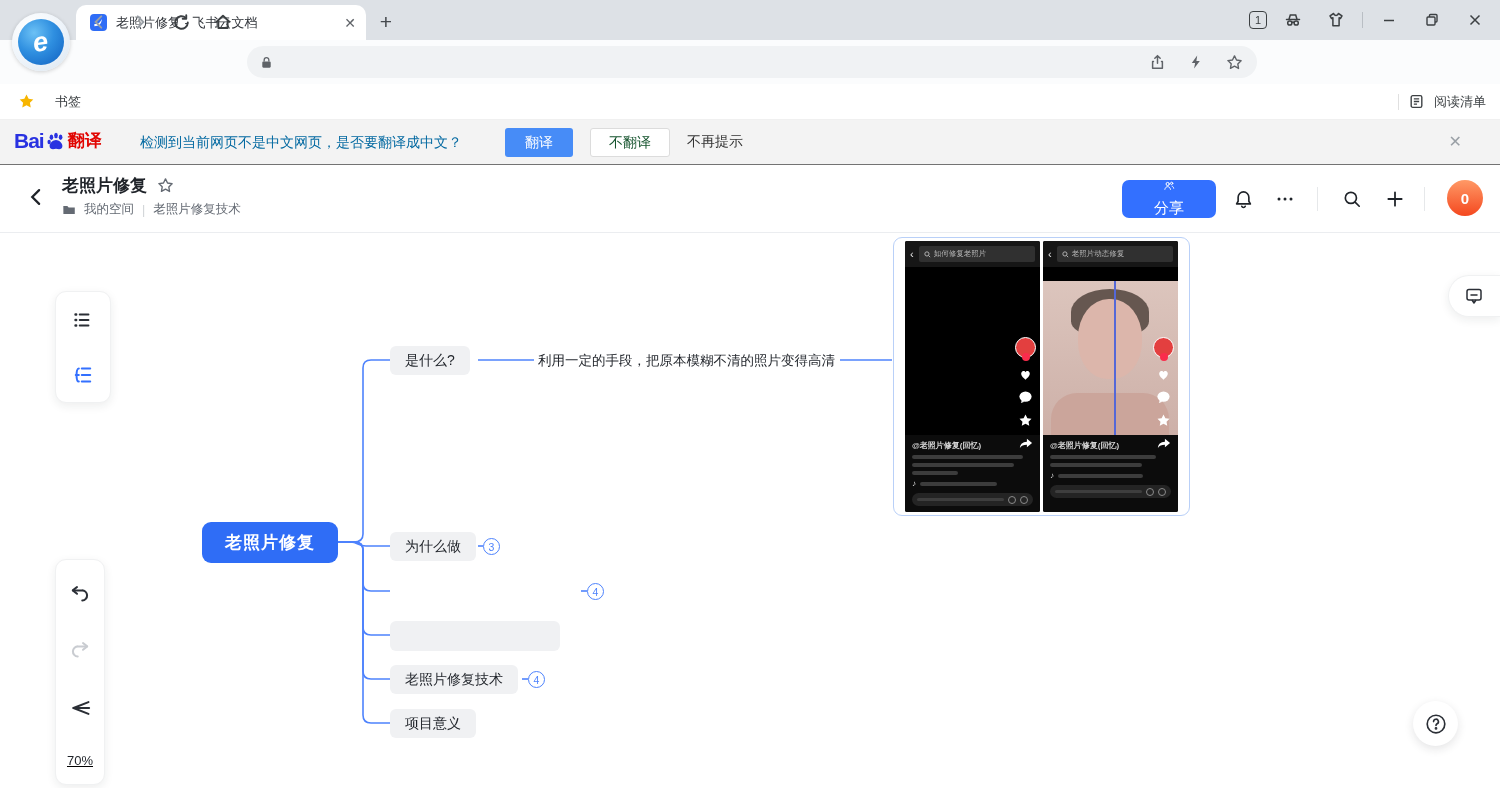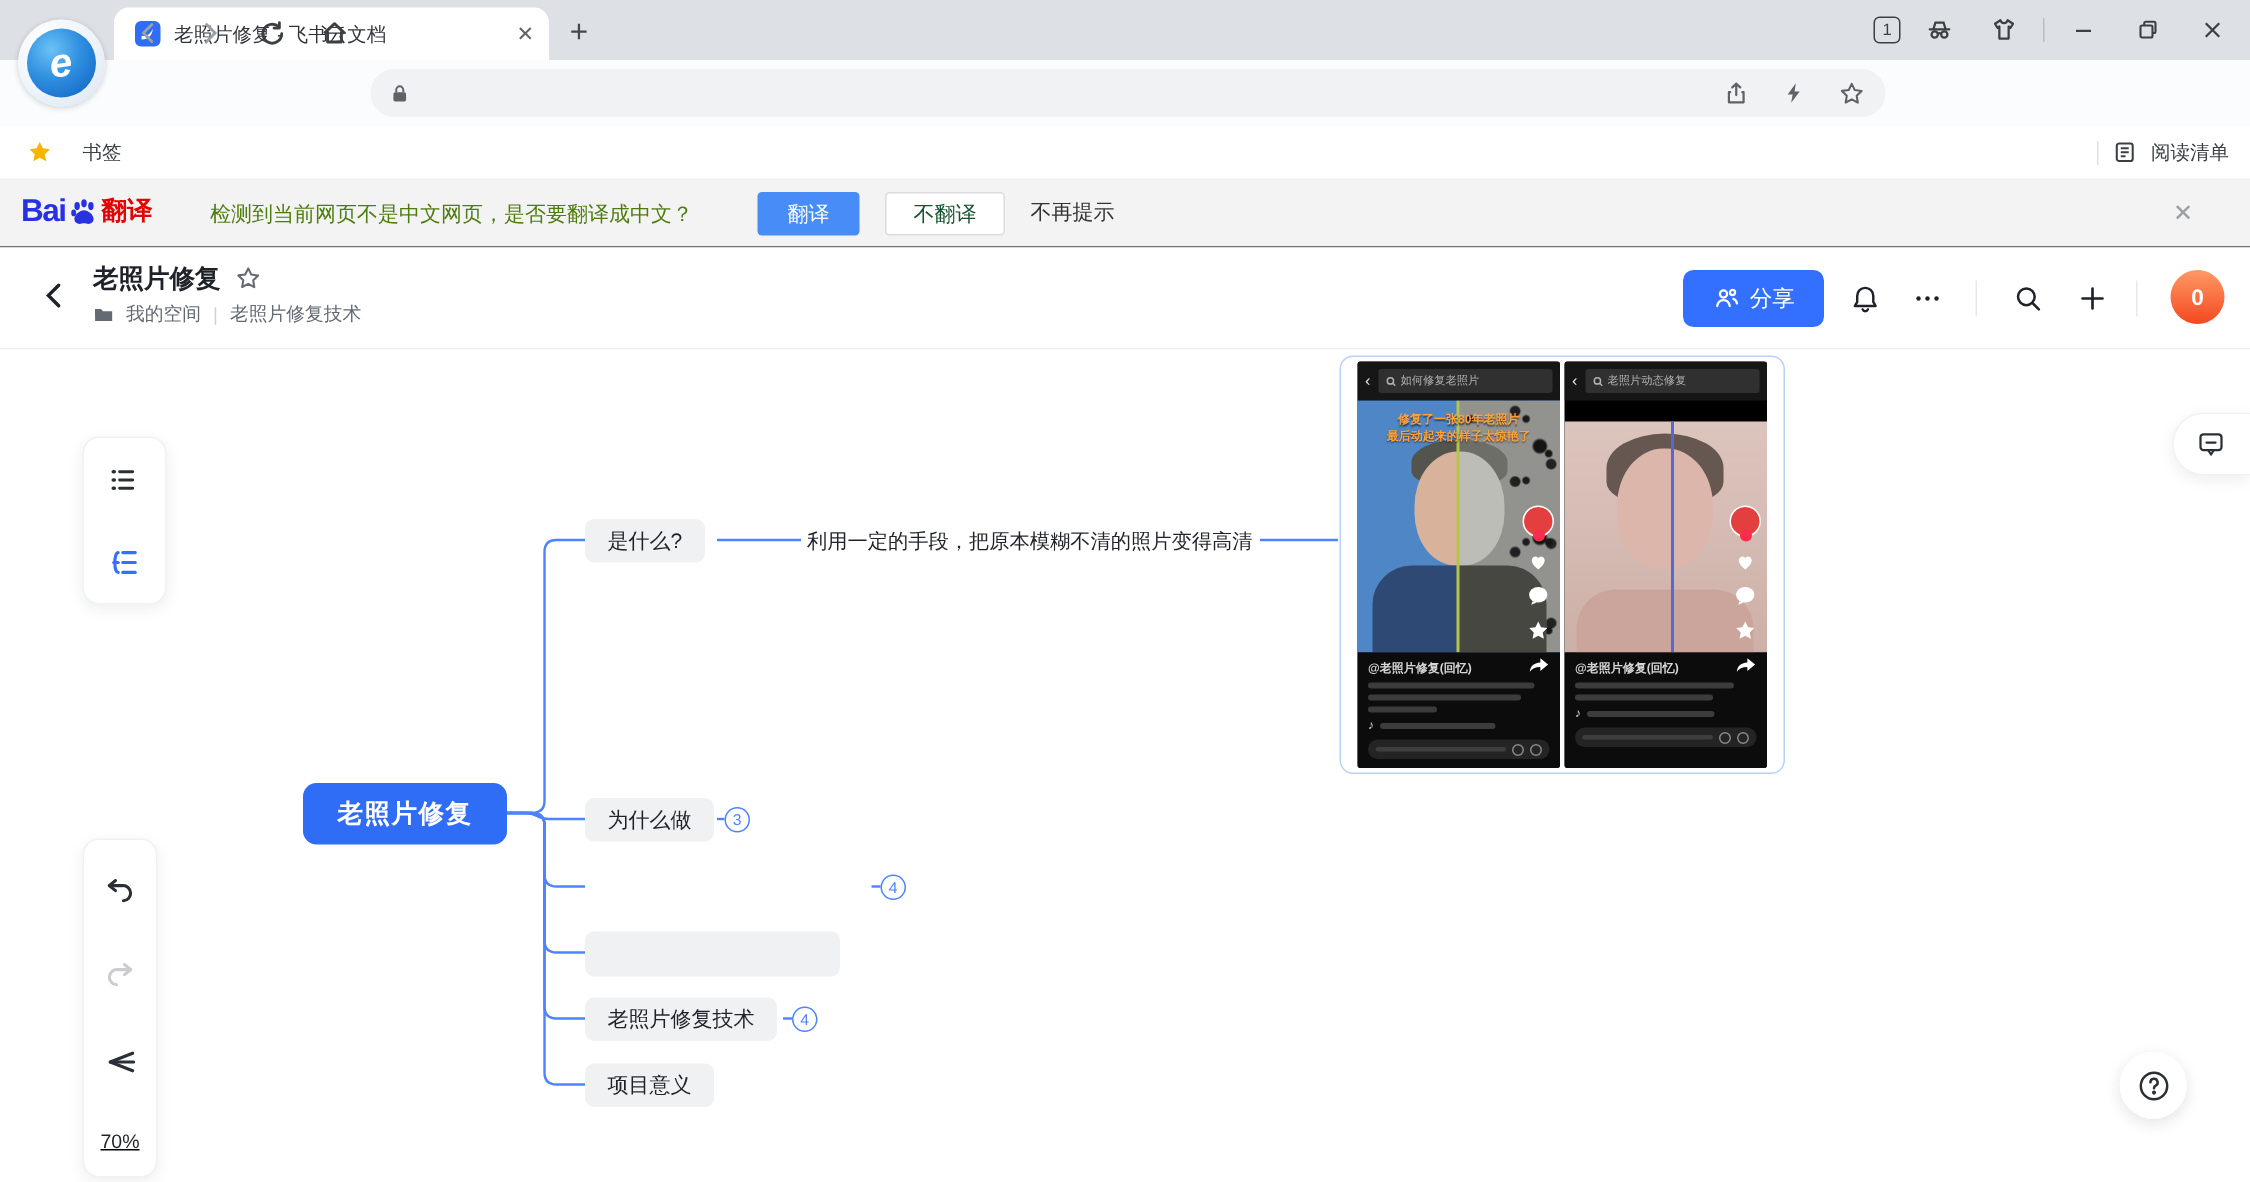--- a/index.html
+++ b/index.html
@@ -39,37 +39,37 @@
   #bookmarks { left:0; top:84px; width:1500px; height:36px; background:#fff; border-bottom:1px solid #f0f0f0;
     display:flex; align-items:center; }
   .bm-left { position:absolute; left:18px; display:flex; align-items:center; gap:20px; font-size:13px; color:#3c4043; }
   .bm-right { position:absolute; right:14px; display:flex; align-items:center; gap:9px; font-size:13px; color:#3c4043; }
 
   #translatebar { left:0; top:120px; width:1500px; height:45px; background:#f3f3f3; border-bottom:1px solid #737373; }
   .bd-logo { position:absolute; left:14px; top:9px; display:flex; align-items:flex-end; }
   .bd-bai { color:#2932e1; font-weight:bold; font-size:21px; letter-spacing:-1px; }
   .bd-du { width:22px; height:22px; margin:0 1px 1px 1px; }
   .bd-fy { color:#e10602; font-weight:bold; font-size:17px; margin-bottom:1px; }
-  .tr-msg { position:absolute; left:140px; top:14px; font-size:14px; color:#4d7c0f;text-align:center; }
+  .tr-msg { position:absolute; left:140px; top:14px; font-size:14px; color:#0369a1;text-align:center; }
   .btn-translate { position:absolute; left:505px; top:8px; width:68px; height:29px; background:#478cf7; color:#fff;
     font-size:14px; border:none; border-radius:3px; }
   .btn-notranslate { position:absolute; left:590px; top:8px; width:80px; height:29px; background:#fff; color:#14532d;
     font-size:14px; border:1px solid #dcdcdc; border-radius:3px; }
   .btn-never { position:absolute; left:687px; top:13px; font-size:14px; color:#333; background:none; border:none; }
   .tr-close { position:absolute; right:38px; top:12px; color:#9aa0a6; font-size:16px; }
 
   
   #docheader { left:0; top:165px; width:1500px; height:68px; background:#fff; border-bottom:1px solid #ebedf0; }
   .back-ic { left:22px; top:18px; width:28px; height:28px; display:flex; align-items:center; justify-content:center; }
   .doc-title-row { left:62px; top:9px; display:flex; align-items:center; gap:10px; }
   .doc-title { font-size:17px; font-weight:700; color:#1f2329; }
   .doc-sub { left:62px; top:36px; display:flex; align-items:center; gap:8px; font-size:12.5px; color:#646a73; }
   .doc-sub .sep { color:#d0d3d6; }
   .share-btn { left:1122px; top:15px; width:94px; height:38px; background:#3370ff; border:none; border-radius:7px;
-    color:#fff; font-size:15px; display:flex; align-items:center; justify-content:center; gap:7px; }
+    color:#fff; font-size:15px; display:flex; align-items:center; justify-content:center; gap:7px;flex-direction:column; }
   .hdr-ic { top:16px; width:36px; height:36px; display:flex; align-items:center; justify-content:center; }
   .hdr-sep { top:22px; width:1px; height:24px; background:#e6e8ea; }
   .avatar { left:1447px; top:15px; width:36px; height:36px; border-radius:50%;
     background:linear-gradient(180deg,#ff9966,#f4481f); color:#fff; font-size:15px; font-weight:bold;
     display:flex; align-items:center; justify-content:center; }
 
   
   #canvas { left:0; top:233px; width:1500px; height:555px; background:#fff; }
   .panel { background:#fff; border:1px solid #f0f1f2; border-radius:11px; box-shadow:0 3px 10px rgba(31,35,41,.08); }
   #outline-panel { left:55px; top:58px; width:56px; height:112px; display:flex; flex-direction:column; }
@@ -395,37 +395,20 @@
         <div class="ph-top">
           <span class="ph-back">‹</span>
           <div class="ph-search">
             <svg width="7" height="7" viewBox="0 0 10 10" fill="none" stroke="#b2b2b2" stroke-width="1.4">
                 <circle cx="4.2" cy="4.2" r="3"></circle>
                 <path d="m6.5 6.5 2.3 2.3"></path>
               </svg>
             <span>如何修复老照片</span>
           </div>
         </div>
-        <div class="photo" style="top:26px; height:168px; background:#4f86c6">
-          <div class="abs" style="left:50%; right:0; top:0; bottom:0; background-color:#92928e;
-            background-image:radial-gradient(circle at 20% 30%, #1c1c1c 2px, transparent 3px),
-            radial-gradient(circle at 70% 15%, #202020 3px, transparent 4px),
-            radial-gradient(circle at 45% 60%, #181818 2px, transparent 3px),
-            radial-gradient(circle at 80% 50%, #141414 4px, transparent 5.5px),
-            radial-gradient(circle at 30% 80%, #222 3px, transparent 4px);
-            background-size:37px 41px, 53px 47px, 41px 59px, 67px 61px, 47px 53px;"></div>
-          <div class="overlay-txt">
-            <div>修复了一张80年老照片</div>
-              <div>最后动起来的样子太惊艳了</div>
-            </div>
-          <div class="hair" style="left:36px; top:26px; width:64px; height:30px; background:linear-gradient(90deg,#54544f 0 50%,#6e6e68 50%)"></div>
-          <div class="head" style="left:38px; top:34px; width:60px; height:76px; background:linear-gradient(90deg,#d8b29a 0 50%,#bdbdb8 50%)"></div>
-          <div class="shoulders" style="left:10px; width:116px; height:58px; background:linear-gradient(90deg,#2e4a74 0 50%,#474742 50%)"></div>
-          <div class="divider" style="left:66px; background:#b7c34a"></div>
-        </div>
         <div class="rail">
           <div class="rail-avatar"></div>
           <svg width="15" height="14" viewBox="0 0 16 14" fill="#fff">
               <path d="M8 13C3.2 9.6 2.4 6 4.5 4.4 6 3.3 7.5 4.1 8 5c.5-.9 2-1.7 3.5-.6 2.1 1.6 1.3 5.2-3.5 8.6z"></path>
             </svg>
           <svg width="15" height="14" viewBox="0 0 16 14" fill="#fff">
               <ellipse cx="8" cy="6.5" rx="6.5" ry="5.5"></ellipse>
               <path d="M4 11l-1 2.5L7 12z"></path>
             </svg>
           <svg width="15" height="15" viewBox="0 0 16 16" fill="#fff">

